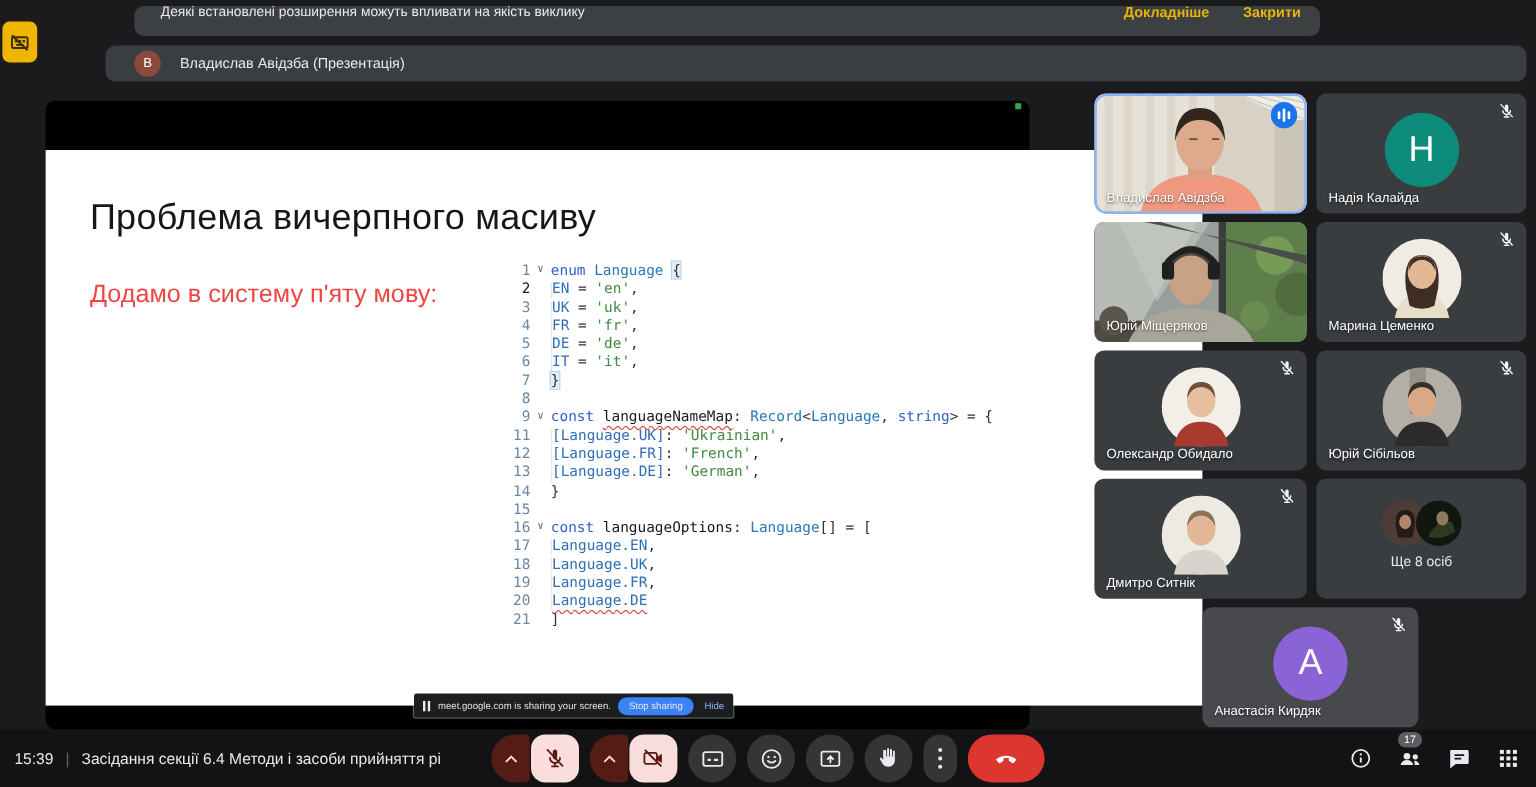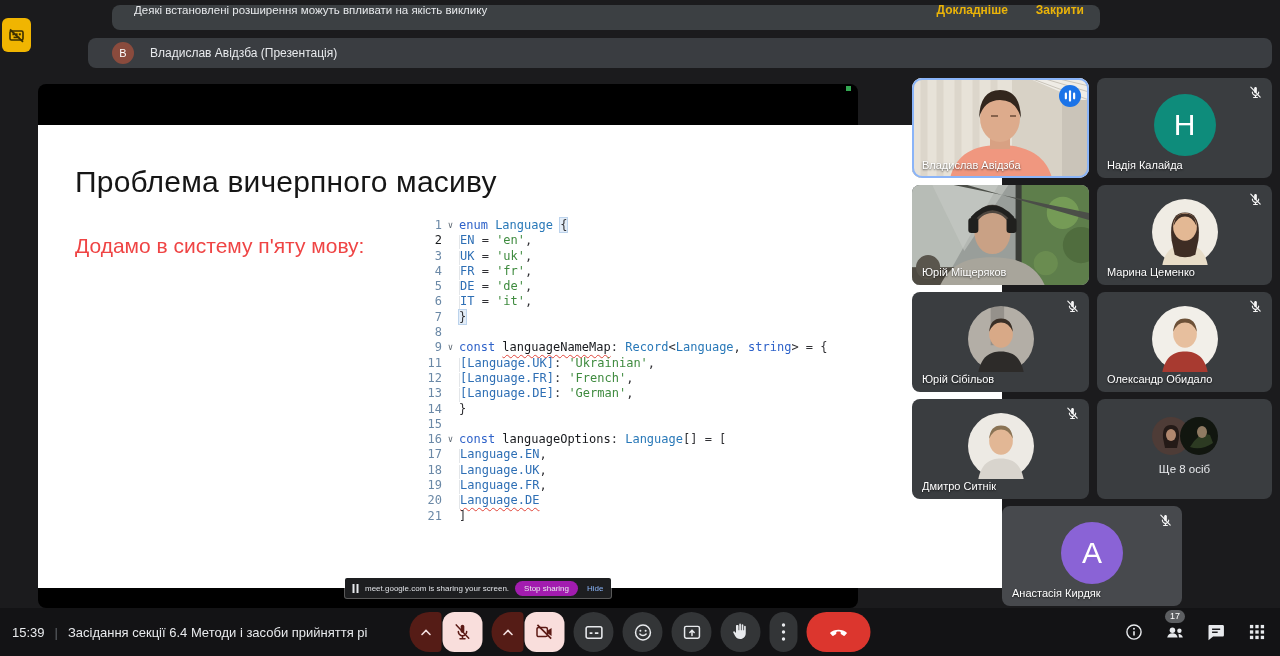--- a/index.html
+++ b/index.html
@@ -36,21 +36,21 @@
   .tk-kw{color:#2e62c9}.tk-type{color:#2878b8}.tk-mem{color:#2e6fb5}.tk-str{color:#3f8b3f}
   .tk-pln{color:#303034}.tk-vr{color:#17191d}
   .tk-sqr{text-decoration:underline wavy #e0443a;text-decoration-thickness:1px;text-underline-offset:2.5px;}
   .tk-brkt{background:#e3edf8;box-shadow:0 0 0 1px #bcd3ec;}
   .tk-gd{display:inline-block;width:14px;height:14px;border-left:1px solid #e3e6e9;vertical-align:-2px;}
   .tk-cursor{display:inline-block;width:1.4px;height:13px;background:#1a1a1a;vertical-align:-2px;}
   
   .share-bar{position:absolute;left:307px;top:494px;height:20px;background:#1d1e20;border-radius:2px;
              display:flex;align-items:center;gap:6px;padding:0 5px 0 7px;box-shadow:0 0 0 1px rgba(255,255,255,.35);}
   .share-text{color:#dfe1e5;font-size:8px;white-space:nowrap;}
-  .share-stop{background:#a21caf;border:none;color:#e8eaed;font-size:8px;border-radius:9px;padding:3px 9px;
+  .share-stop{background:#3b82f6;border:none;color:#e8eaed;font-size:8px;border-radius:9px;padding:3px 9px;
               font-family:"Liberation Sans",sans-serif;cursor:pointer;white-space:nowrap;}
   .share-hide{background:none;border:none;color:#8ab4f8;font-size:8px;font-family:"Liberation Sans",sans-serif;
               cursor:pointer;padding:0 3px;}
   
   .tiles{position:absolute;left:912px;top:78px;width:360px;display:grid;
          grid-template-columns:177px 175px;grid-auto-rows:100px;gap:7px 8px;}
   .tile{position:relative;background:#3a3d40;border-radius:8px;overflow:hidden;}
   .tile.speaking{outline:2.5px solid #8ab4f8;outline-offset:-2.5px;border-radius:10px;}
   .tile.single{grid-column:1/3;width:180px;justify-self:center;background:#47494d;}
   .tile svg.scene{display:block;width:100%;height:100%;}
@@ -229,45 +229,45 @@
         <svg class="tile-mic" viewBox="0 0 24 24">
           <path d="M12 3.2c-1.2 0-2.2 1-2.2 2.2v5.4c0 1.2 1 2.2 2.2 2.2s2.2-1 2.2-2.2V5.4c0-1.2-1-2.2-2.2-2.2z" fill="#fff"></path>
           <g fill="none" stroke="#fff" stroke-width="1.9" stroke-linecap="round">
             <path d="M7 11.5a5 5 0 0 0 8.6 3.5M17 11.5c0 .9-.2 1.7-.6 2.4M12 16.5V20M9 20h6M4.5 3.5l15 16"></path>
           </g>
         </svg>
       </div>
       <div class="tile">
         <div class="tile-center">
           <svg class="av-photo" viewBox="0 0 64 64" width="66" height="66">
+            <circle cx="32" cy="32" r="32" fill="#f2efe9"></circle>
+            <path d="M10 64c3-15 11-20 22-20s19 5 22 20z" fill="#a83a30"></path>
+            <ellipse cx="32" cy="27" rx="11.5" ry="13.5" fill="#e7bf9e"></ellipse>
+            <path d="M20.5 25q1-13 11.5-13t11.5 13q-4-9-11.5-9t-11.5 9z" fill="#6d5138"></path>
+          </svg>
+        </div>
+        <div class="tile-name">Олександр Обидало</div>
+        <svg class="tile-mic" viewBox="0 0 24 24">
+          <path d="M12 3.2c-1.2 0-2.2 1-2.2 2.2v5.4c0 1.2 1 2.2 2.2 2.2s2.2-1 2.2-2.2V5.4c0-1.2-1-2.2-2.2-2.2z" fill="#fff"></path>
+          <g fill="none" stroke="#fff" stroke-width="1.9" stroke-linecap="round">
+            <path d="M7 11.5a5 5 0 0 0 8.6 3.5M17 11.5c0 .9-.2 1.7-.6 2.4M12 16.5V20M9 20h6M4.5 3.5l15 16"></path>
+          </g>
+        </svg>
+      </div>
+      <div class="tile">
+        <div class="tile-center">
+          <svg class="av-photo" viewBox="0 0 64 64" width="66" height="66">
             <circle cx="32" cy="32" r="32" fill="#b3aea6"></circle>
             <rect x="22" y="0" width="13" height="38" fill="rgba(60,60,60,.25)"></rect>
             <path d="M10 64c3-15 11-20 22-20s19 5 22 20z" fill="#2d2b29"></path>
             <ellipse cx="32" cy="27" rx="11.5" ry="13.5" fill="#d8a987"></ellipse>
             <path d="M20.5 25q1-13 11.5-13t11.5 13q-4-9-11.5-9t-11.5 9z" fill="#3a2f26"></path>
           </svg>
         </div>
         <div class="tile-name">Юрій Сібільов</div>
-        <svg class="tile-mic" viewBox="0 0 24 24">
-          <path d="M12 3.2c-1.2 0-2.2 1-2.2 2.2v5.4c0 1.2 1 2.2 2.2 2.2s2.2-1 2.2-2.2V5.4c0-1.2-1-2.2-2.2-2.2z" fill="#fff"></path>
-          <g fill="none" stroke="#fff" stroke-width="1.9" stroke-linecap="round">
-            <path d="M7 11.5a5 5 0 0 0 8.6 3.5M17 11.5c0 .9-.2 1.7-.6 2.4M12 16.5V20M9 20h6M4.5 3.5l15 16"></path>
-          </g>
-        </svg>
-      </div>
-      <div class="tile">
-        <div class="tile-center">
-          <svg class="av-photo" viewBox="0 0 64 64" width="66" height="66">
-            <circle cx="32" cy="32" r="32" fill="#f2efe9"></circle>
-            <path d="M10 64c3-15 11-20 22-20s19 5 22 20z" fill="#a83a30"></path>
-            <ellipse cx="32" cy="27" rx="11.5" ry="13.5" fill="#e7bf9e"></ellipse>
-            <path d="M20.5 25q1-13 11.5-13t11.5 13q-4-9-11.5-9t-11.5 9z" fill="#6d5138"></path>
-          </svg>
-        </div>
-        <div class="tile-name">Олександр Обидало</div>
         <svg class="tile-mic" viewBox="0 0 24 24">
           <path d="M12 3.2c-1.2 0-2.2 1-2.2 2.2v5.4c0 1.2 1 2.2 2.2 2.2s2.2-1 2.2-2.2V5.4c0-1.2-1-2.2-2.2-2.2z" fill="#fff"></path>
           <g fill="none" stroke="#fff" stroke-width="1.9" stroke-linecap="round">
             <path d="M7 11.5a5 5 0 0 0 8.6 3.5M17 11.5c0 .9-.2 1.7-.6 2.4M12 16.5V20M9 20h6M4.5 3.5l15 16"></path>
           </g>
         </svg>
       </div>
       <div class="tile">
         <div class="tile-center">
           <svg class="av-photo" viewBox="0 0 64 64" width="66" height="66">

